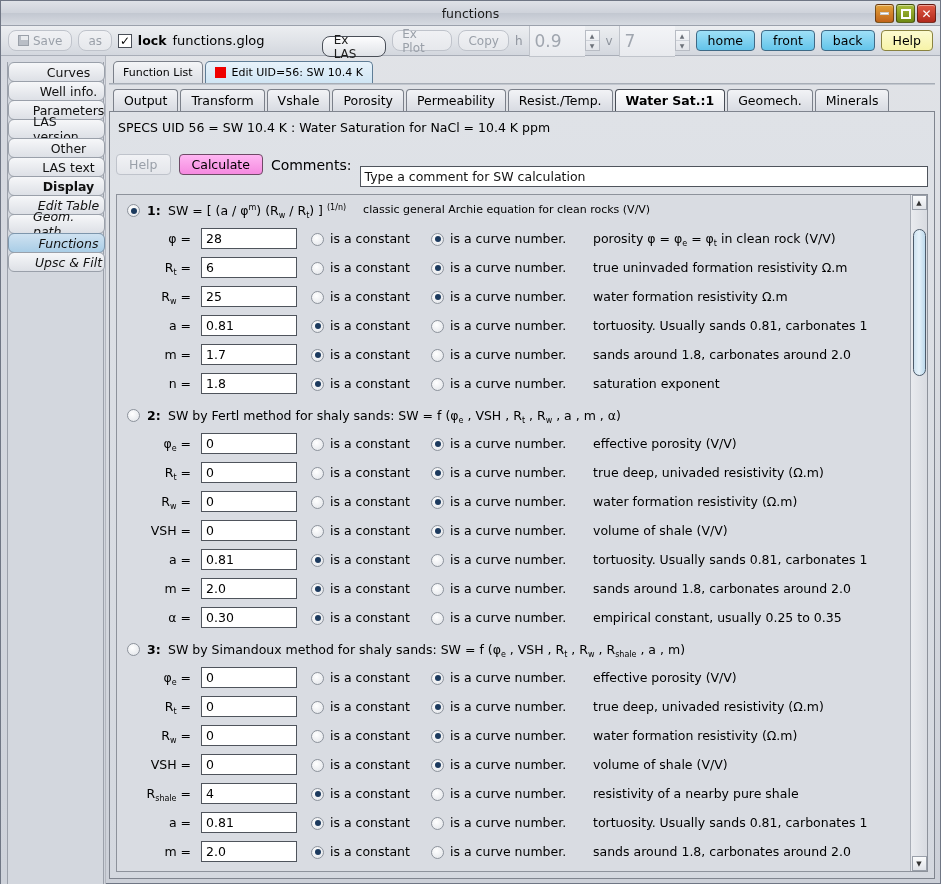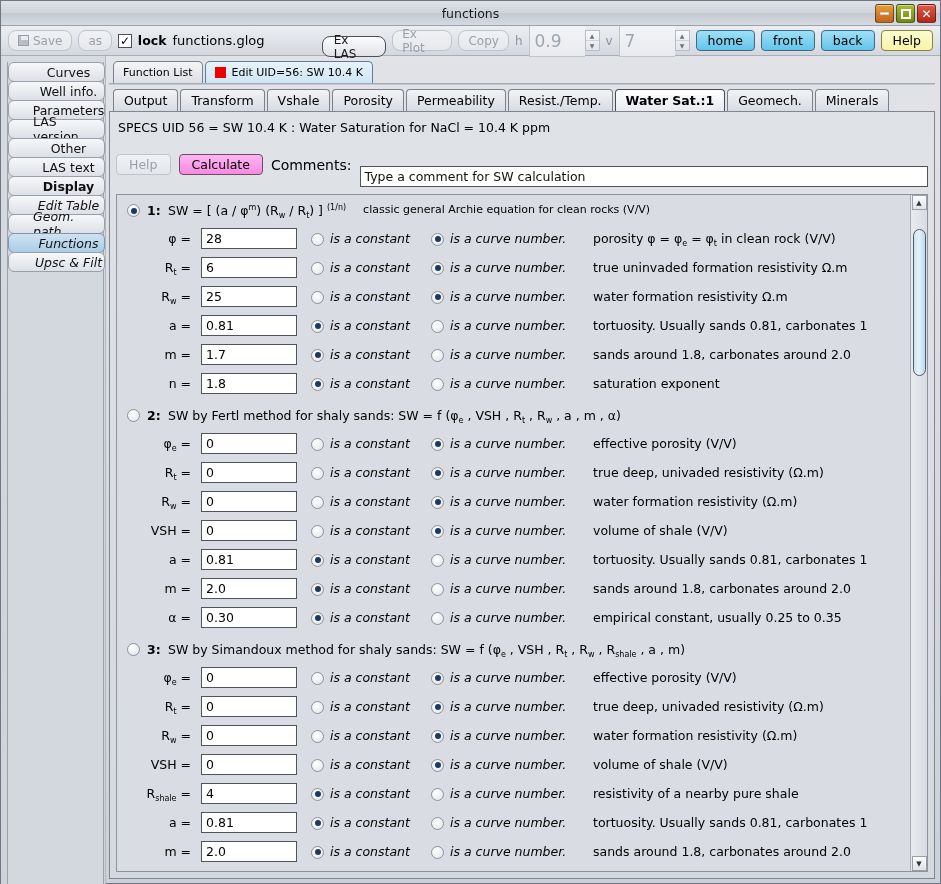--- a/index.html
+++ b/index.html
@@ -194,21 +194,21 @@
     content:""; width:6px; height:6px; border-radius:50%;
     background:#1c3a5e;
   }
 
   .prow { display:flex; align-items:center; height:29px; }
   .plabel { width:76px; text-align:right; padding-right:10px; font-size:12.5px; }
   .pinput {
     width: 96px; height:21px; border:1px solid #4f545c; background:#fff;
     font-size:12.5px; display:flex; align-items:center; padding-left:4px;
   }
-  .popt { display:flex; align-items:center; gap:6px; font-size:12.5px;font-style:italic; }
+  .popt { display:flex; align-items:center; gap:6px; font-size:12.5px; }
   .popt.c1 { width:116px; margin-left:14px; }
   .popt.c2 { width:150px; margin-left:4px; }
   .pdesc { font-size:12.5px; margin-left:12px; }
 
   sub { font-size: 8px; vertical-align: baseline; position: relative; top: 3px; }
   sup { font-size: 8px; vertical-align: baseline; position: relative; top: -5px; }
   .blockgap { height: 8px; }
 </style>
 </head>
 <body>

